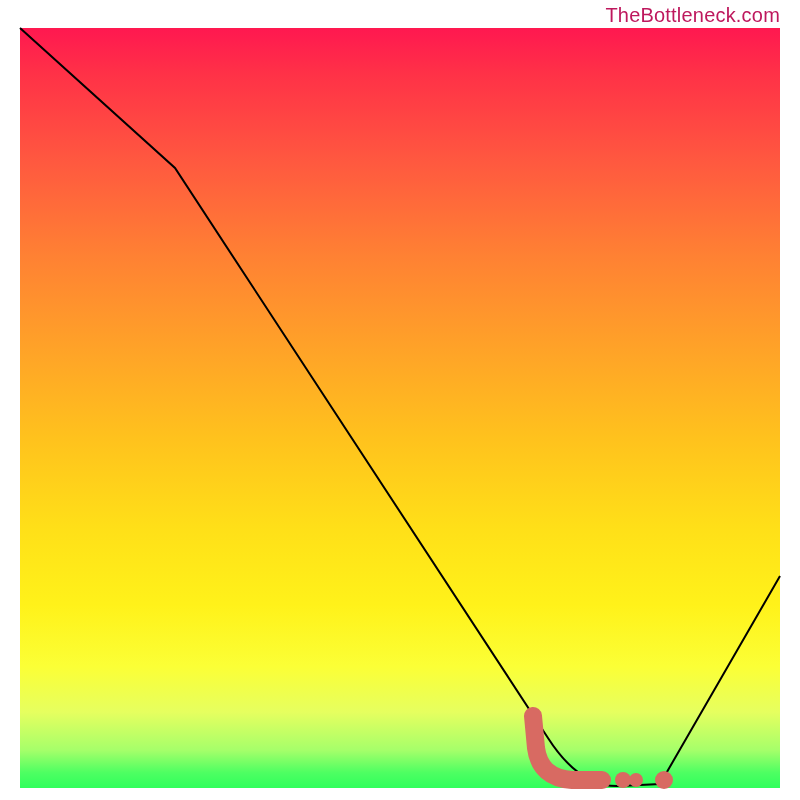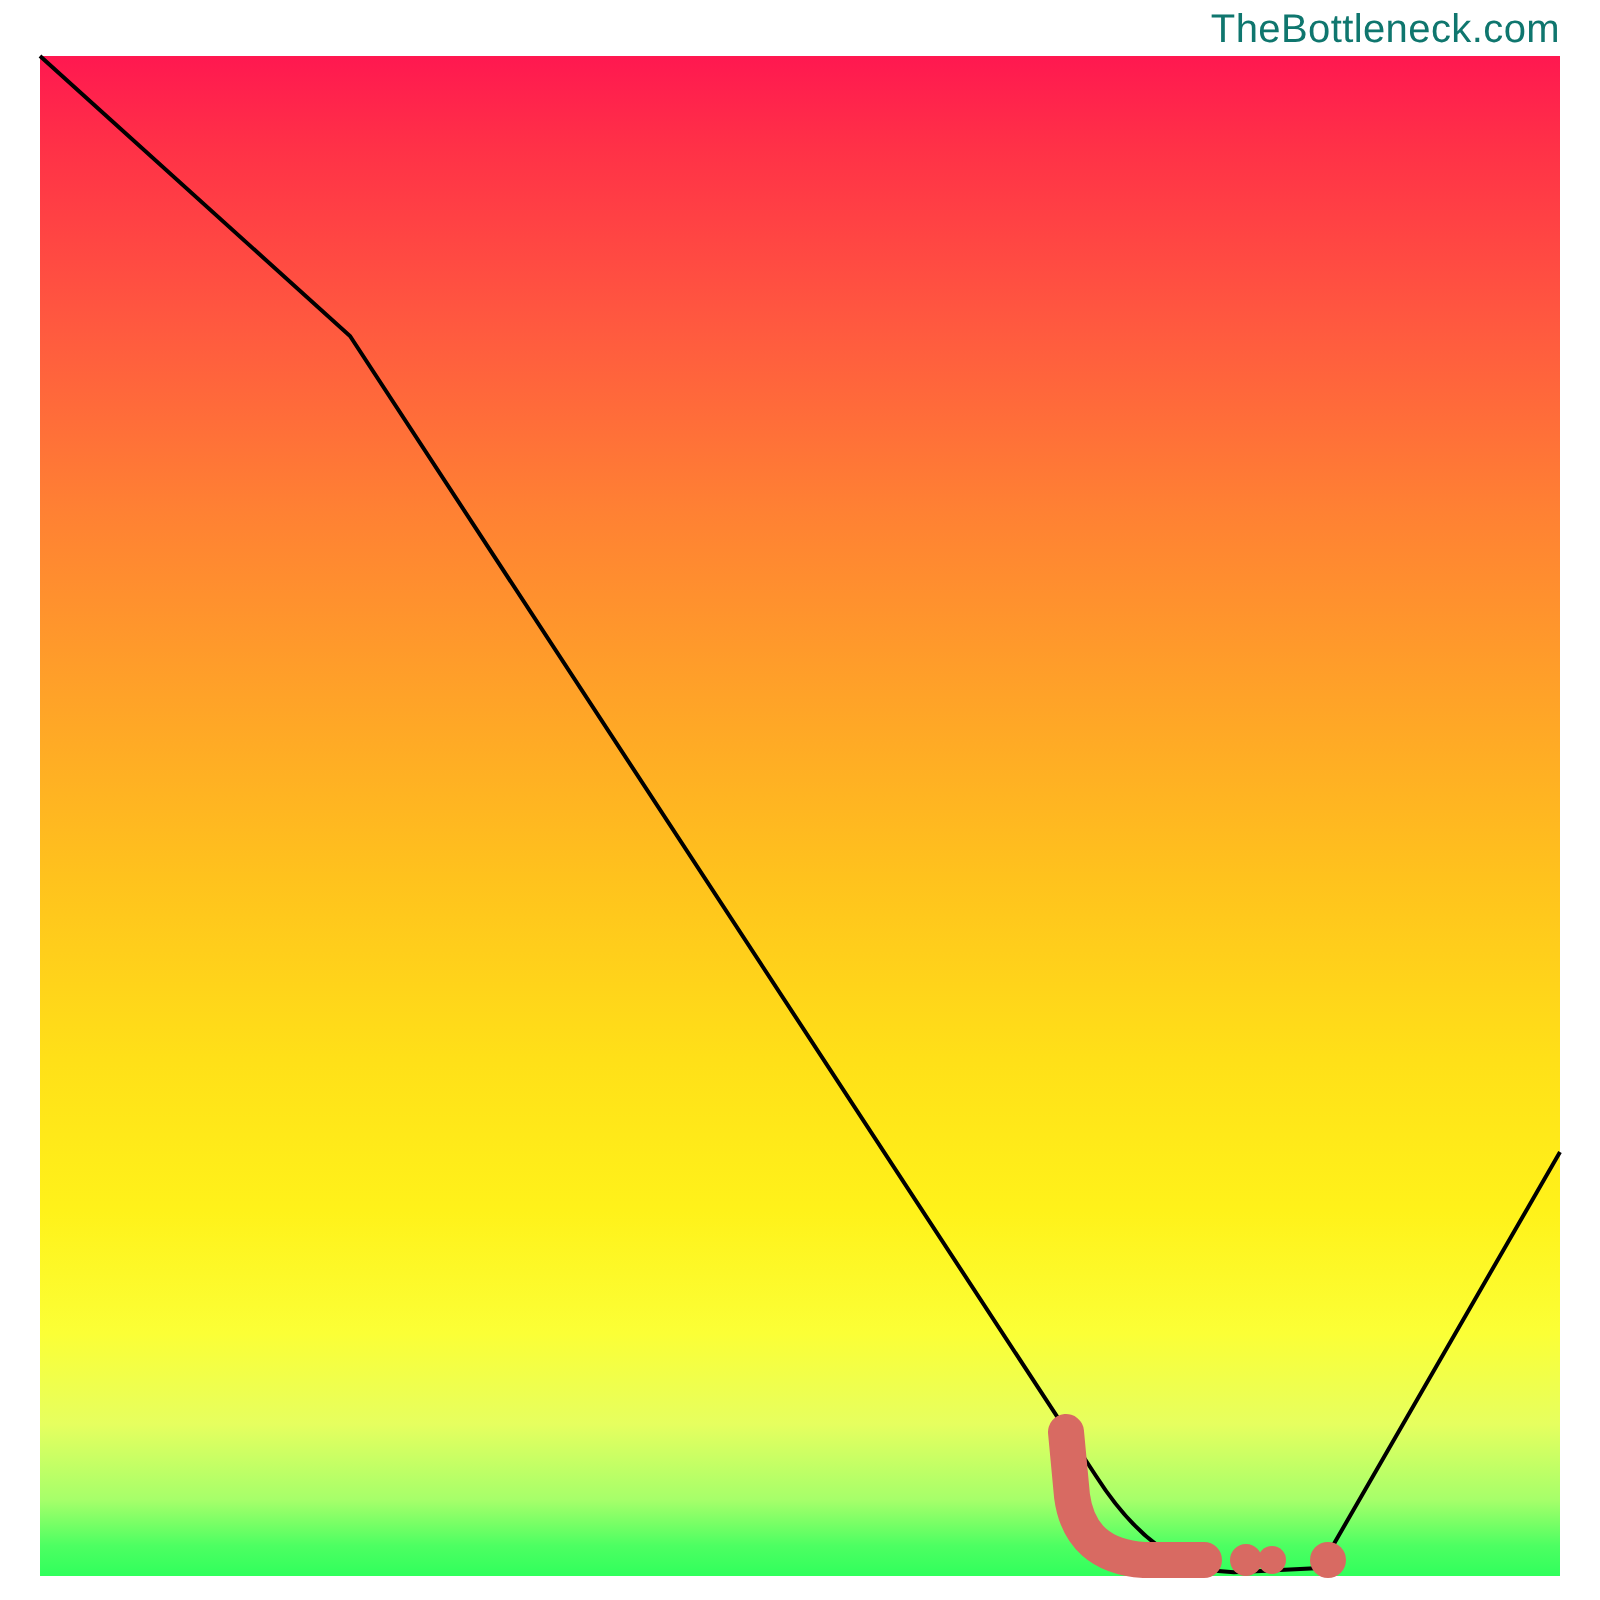--- a/index.html
+++ b/index.html
@@ -9,21 +9,21 @@
     background: #ffffff;
     position: relative;
     overflow: hidden;
     font-family: Arial, Helvetica, sans-serif;
   }
   .watermark {
     position: absolute;
     top: 4px;
     right: 20px;
     font-size: 20px;
-    color: #0f766e;
+    color: #be185d;
     font-weight: 500;
     letter-spacing: 0.2px;
   }
   .plot-bg {
     position: absolute;
     left: 20px;
     top: 28px;
     width: 760px;
     height: 760px;
     background: linear-gradient(to bottom,

